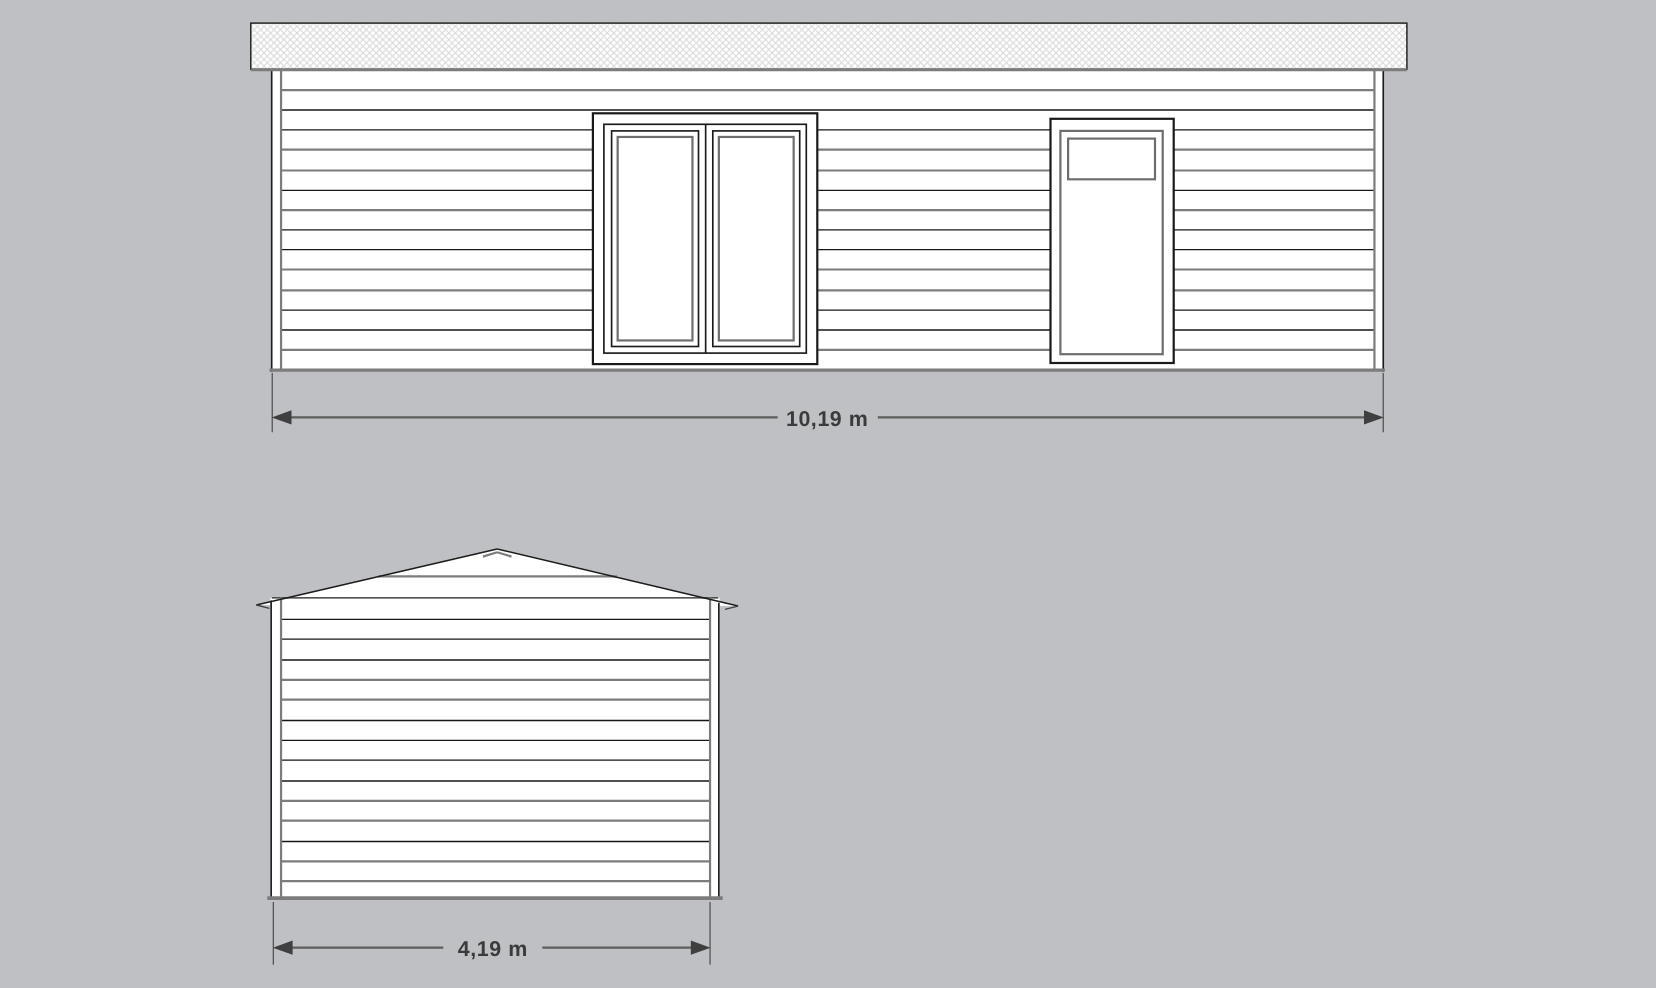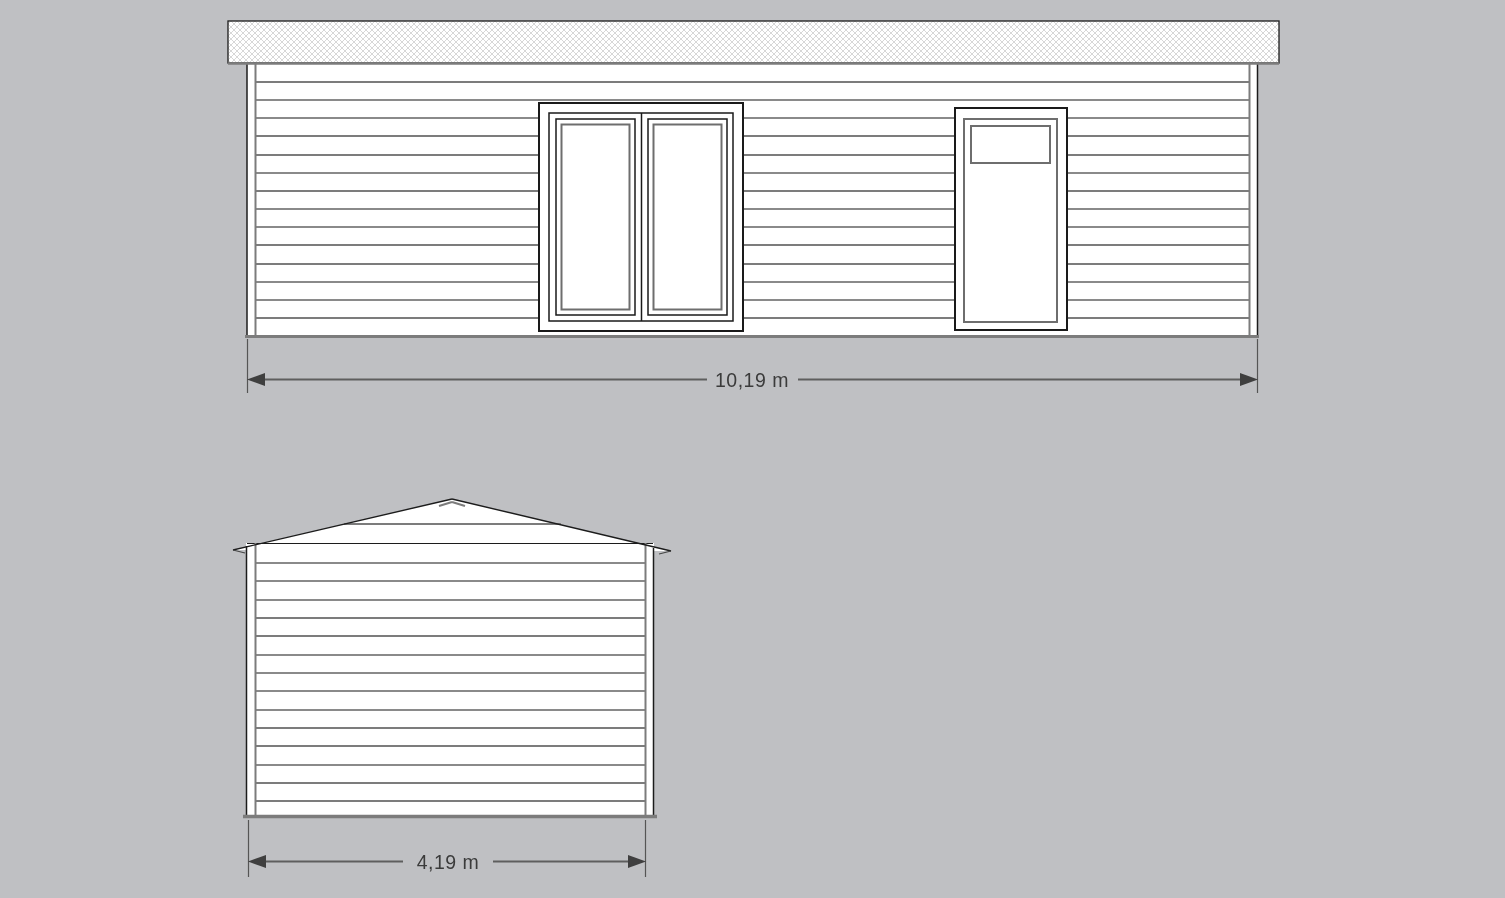--- a/index.html
+++ b/index.html
@@ -7,20 +7,21 @@
     padding: 0;
     background: #bfc0c3;
     font-family: "Liberation Sans", sans-serif;
   }
   #stage {
     position: relative;
     width: 1505px;
     height: 898px;
     background: #bfc0c3;
     overflow: hidden;
+    font-weight: bold;
   }
   #stage svg {
     position: absolute;
     top: 0;
     left: 0;
     display: block;
   }
   text.dim-label {
     font-family: "Liberation Sans", sans-serif;
     font-size: 19.5px;

